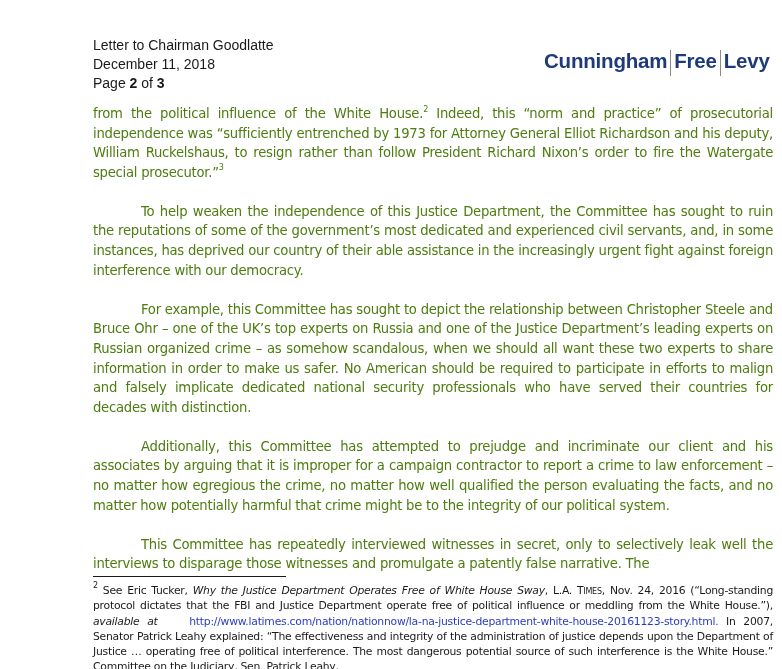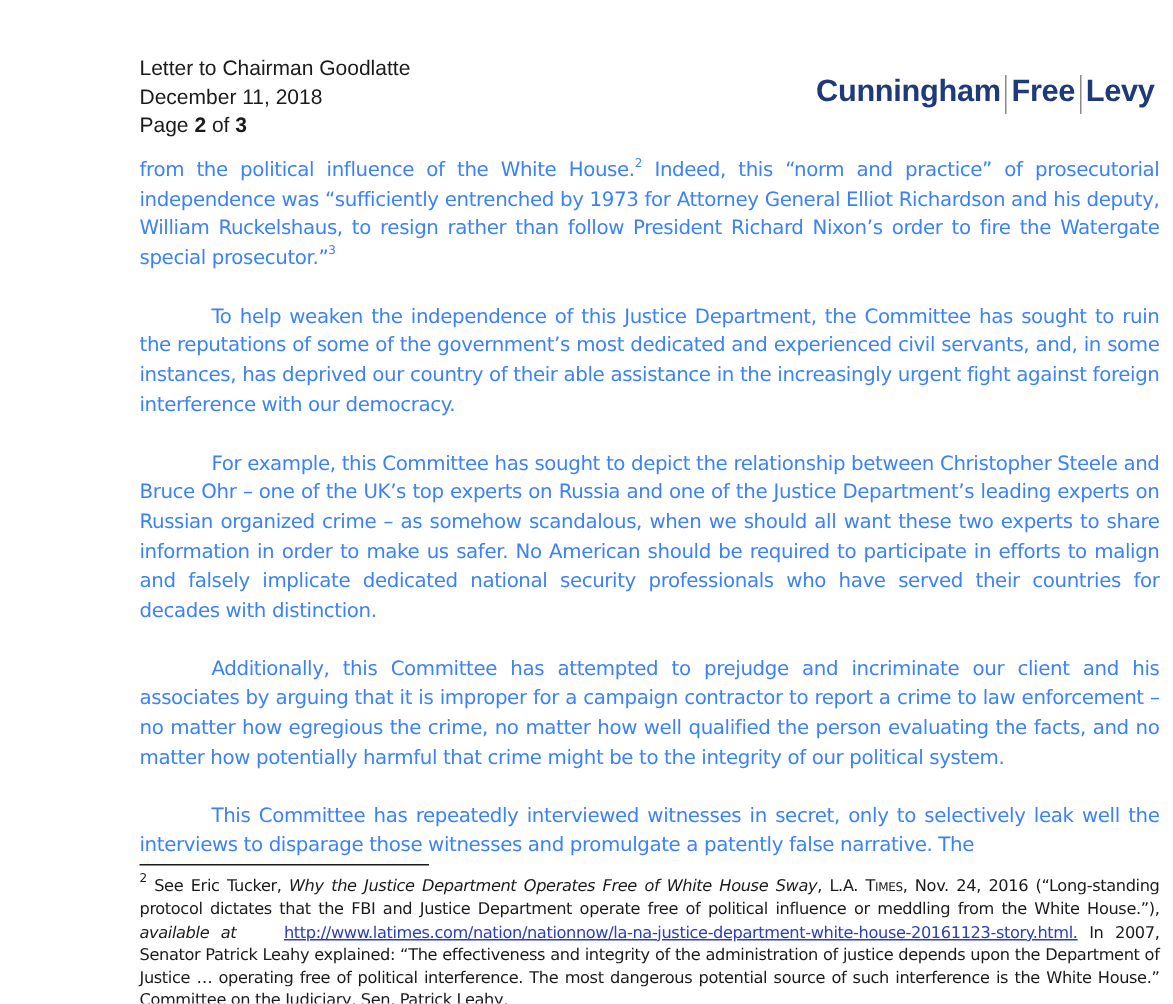--- a/index.html
+++ b/index.html
@@ -57,21 +57,21 @@
     }
 
     .body-text {
       position: absolute;
       left: 93px;
       top: 104px;
       width: 680px;
       font-family: "DejaVu Sans", sans-serif;
       font-size: 13.2px;
       line-height: 19.6px;
-      color: #3b82f6;
+      color: #4d7c0f;
     }
     .para {
       text-align: justify;
       margin: 0;
       letter-spacing: -0.25px;
     }
     .para.indent { text-indent: 48px; }
     .gap { height: 19.5px; }
     sup {
       font-size: 8px;
@@ -98,21 +98,20 @@
       font-size: 10.8px;
       line-height: 15.3px;
       text-align: justify;
       letter-spacing: -0.25px;
       color: #1a1a1a;
     }
     .footnote i { font-style: italic; }
     .footnote .sc { font-variant: small-caps; }
     .footnote a {
       color: #2a3dbf;
-      text-decoration: underline;
       margin-left: 24px;
     }
   </style>
 </head>
 <body>
 
 <div class="page">
 
   <div class="header">
     <div>Letter to Chairman Goodlatte</div>

